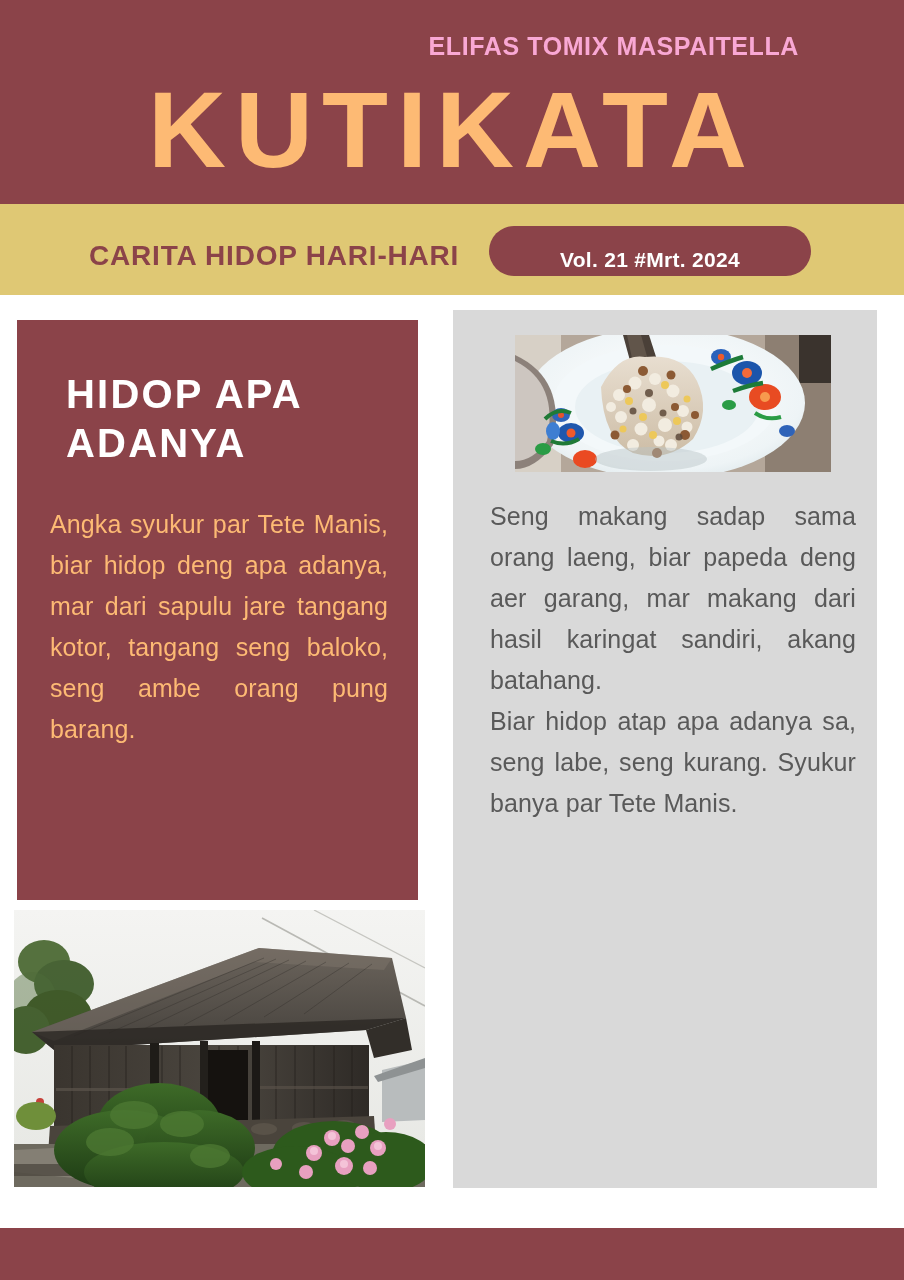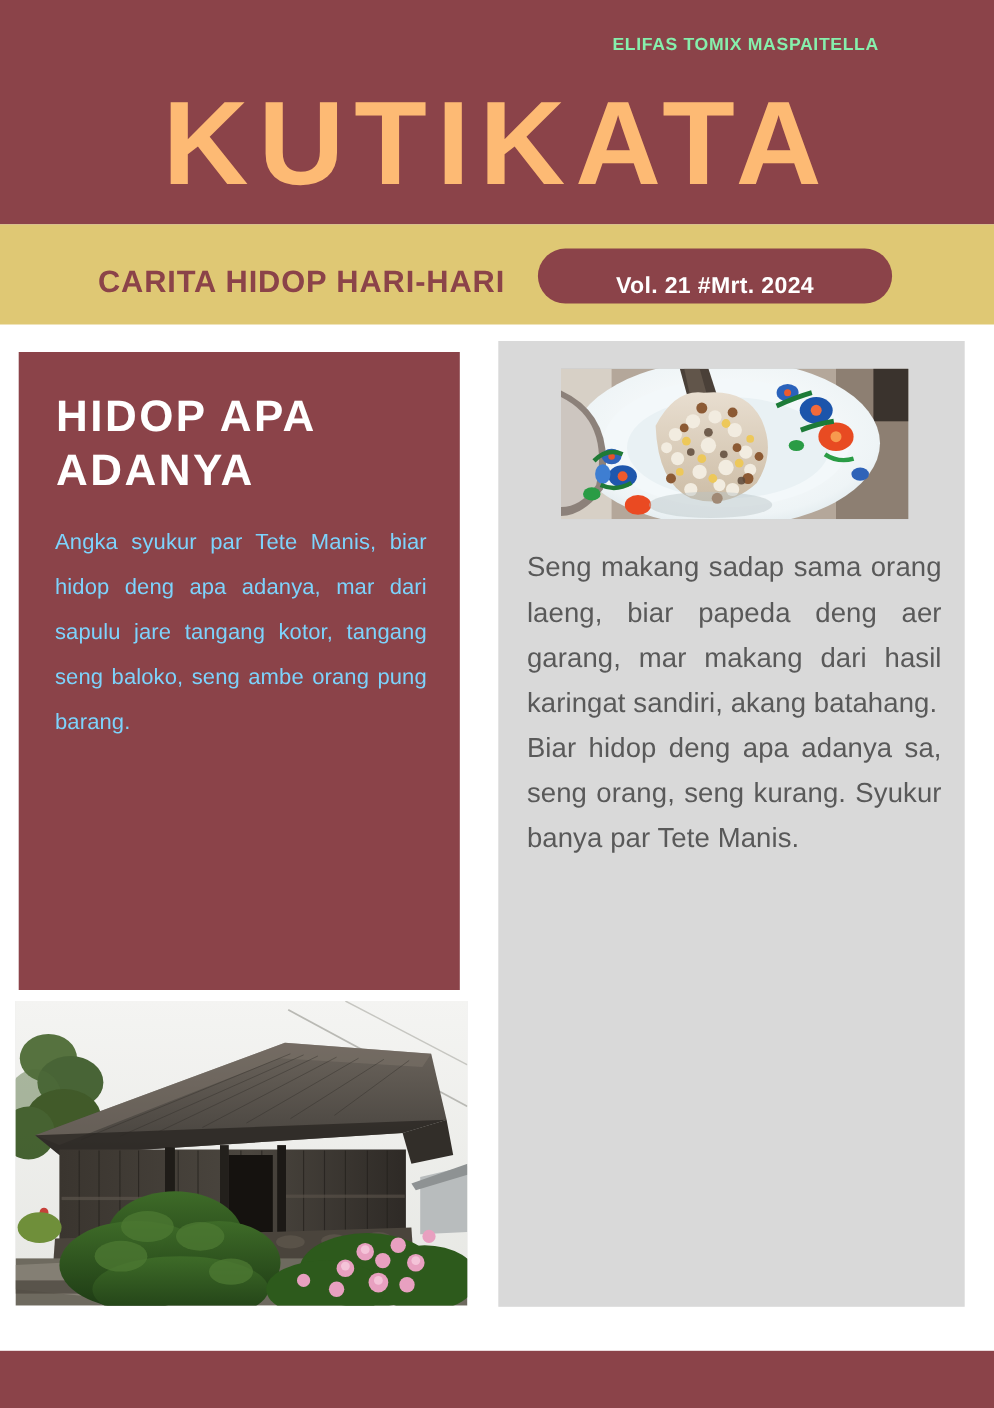--- a/index.html
+++ b/index.html
@@ -24,22 +24,22 @@
     top: 0;
     width: 904px;
     height: 204px;
     background: #8B4349;
     box-sizing: border-box;
   }
   .byline {
     position: absolute;
     right: 105px;
     top: 32px;
-    color: #86efac;
-    font-size: 16px;
+    color: #f9a8d4;
+    font-size: 25px;
     font-weight: bold;
     letter-spacing: 0.6px;
     white-space: nowrap;
   }
   .wordmark {
     position: absolute;
     left: 0;
     right: 0;
     top: 76px;
     text-align: center;
@@ -104,28 +104,28 @@
     height: 580px;
     box-sizing: border-box;
     padding: 34px 30px 0 33px;
   }
   .headline {
     color: #ffffff;
     font-size: 40px;
     line-height: 49px;
     font-weight: bold;
     letter-spacing: 2.2px;
-    margin: 1px;
+    margin: 16px;
   }
   .lead-text {
-    color: #7dd3fc;
-    font-size: 20px;
+    color: #fdba74;
+    font-size: 25px;
     line-height: 41px;
     text-align: justify;
-    margin: 20px 0 0 0;
+    margin: 36px 0 0 0;
     letter-spacing: 0.1px;
   }
 
   
   .house-photo {
     position: absolute;
     left: 14px;
     top: 910px;
     width: 411px;
     height: 277px;
@@ -136,21 +136,21 @@
 
   
   .right-col {
     position: absolute;
     left: 453px;
     top: 310px;
     width: 424px;
     height: 878px;
     background: #D9D9D9;
     box-sizing: border-box;
-    padding: 25px 21px 20px 26px;
+    padding: 25px 21px 20px 37px;
   }
   .food-photo {
     width: 316px;
     height: 137px;
     margin: 0 auto 0 auto;
     overflow: hidden;
     background: #cfd6d8;
   }
   .food-svg { display: block; width: 316px; height: 137px; }
 
@@ -440,17 +440,17 @@
         <circle cx="118" cy="76" r="3.5"></circle>
           <circle cx="164" cy="102" r="3.5"></circle>
       </g>
 
       <ellipse cx="136" cy="124" rx="56" ry="12" fill="#b9c4c6" opacity="0.45"></ellipse>
     </svg>
   </div>
 
   <div class="body-text">
     <p>Seng makang sadap sama orang laeng, biar papeda deng aer garang, mar makang dari hasil karingat sandiri, akang batahang.</p>
-    <p>Biar hidop deng apa adanya sa, seng orang, seng kurang. Syukur banya par Tete Manis.</p>
+    <p>Biar hidop atap apa adanya sa, seng labe, seng kurang. Syukur banya par Tete Manis.</p>
   </div>
 </div>
 
 <div class="footer-bar"></div>
 
 </body></html>

